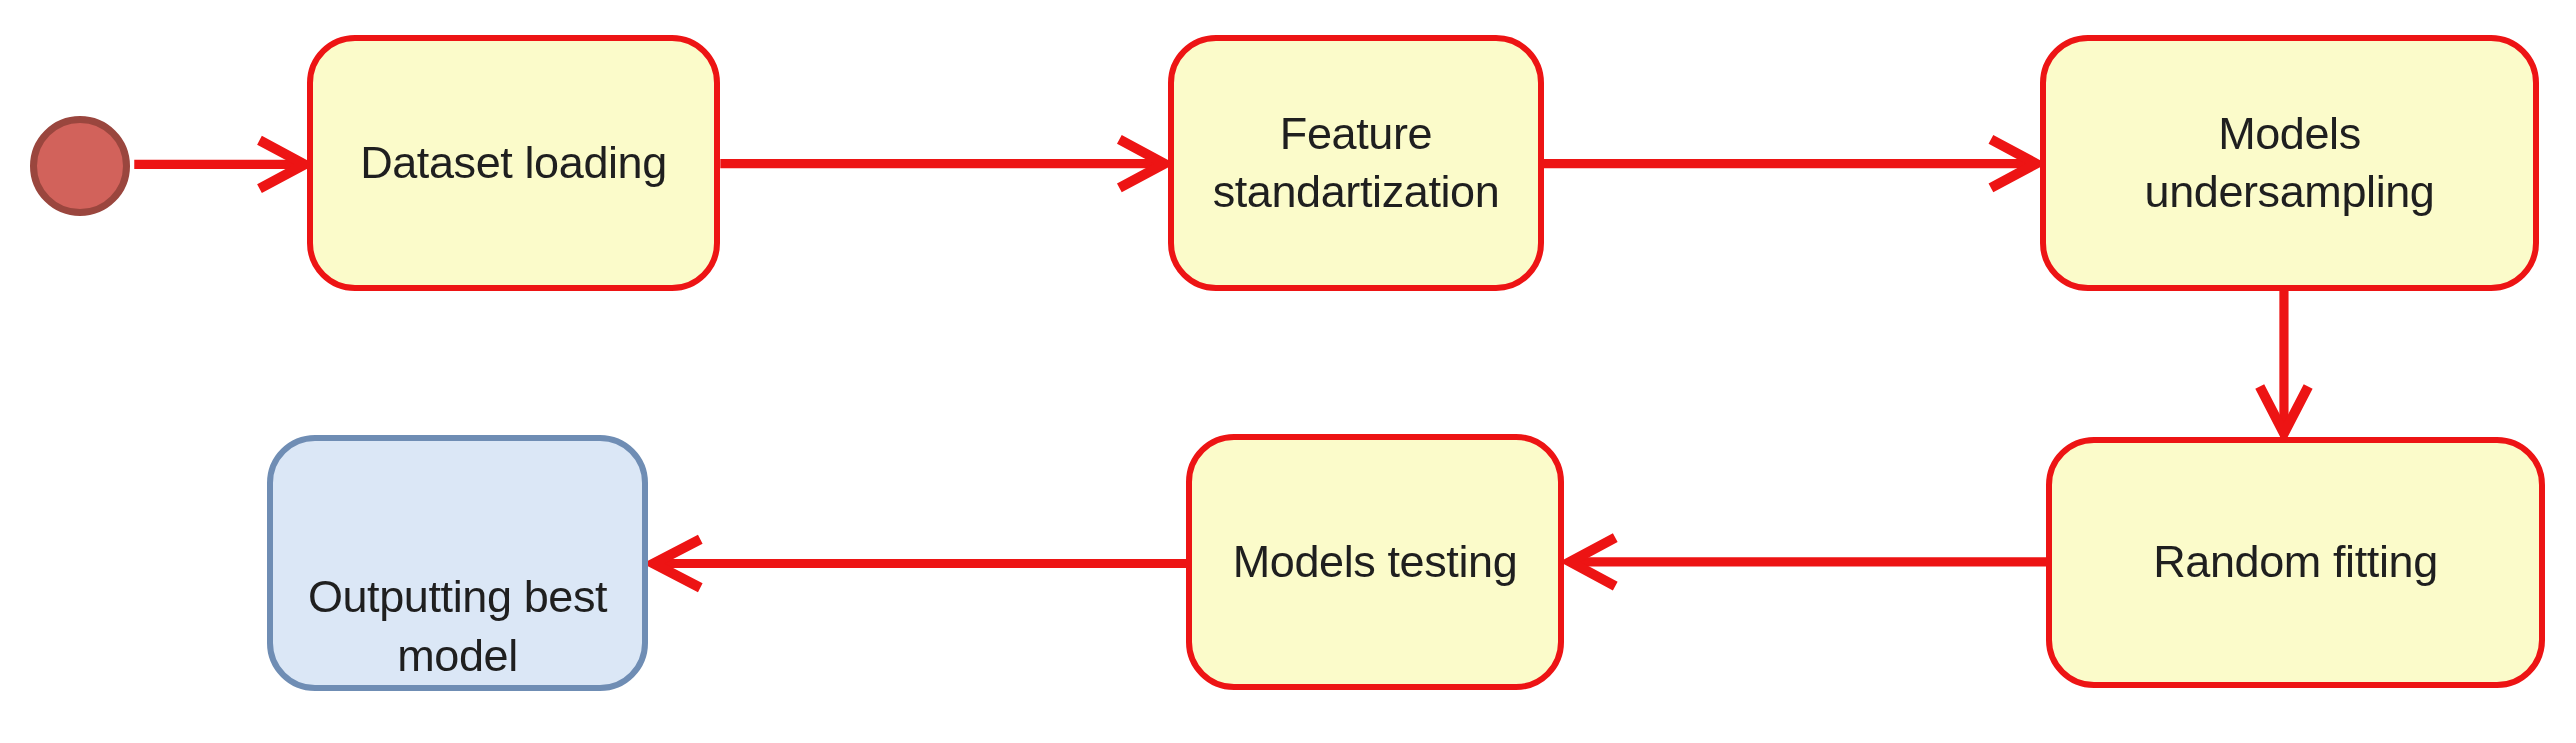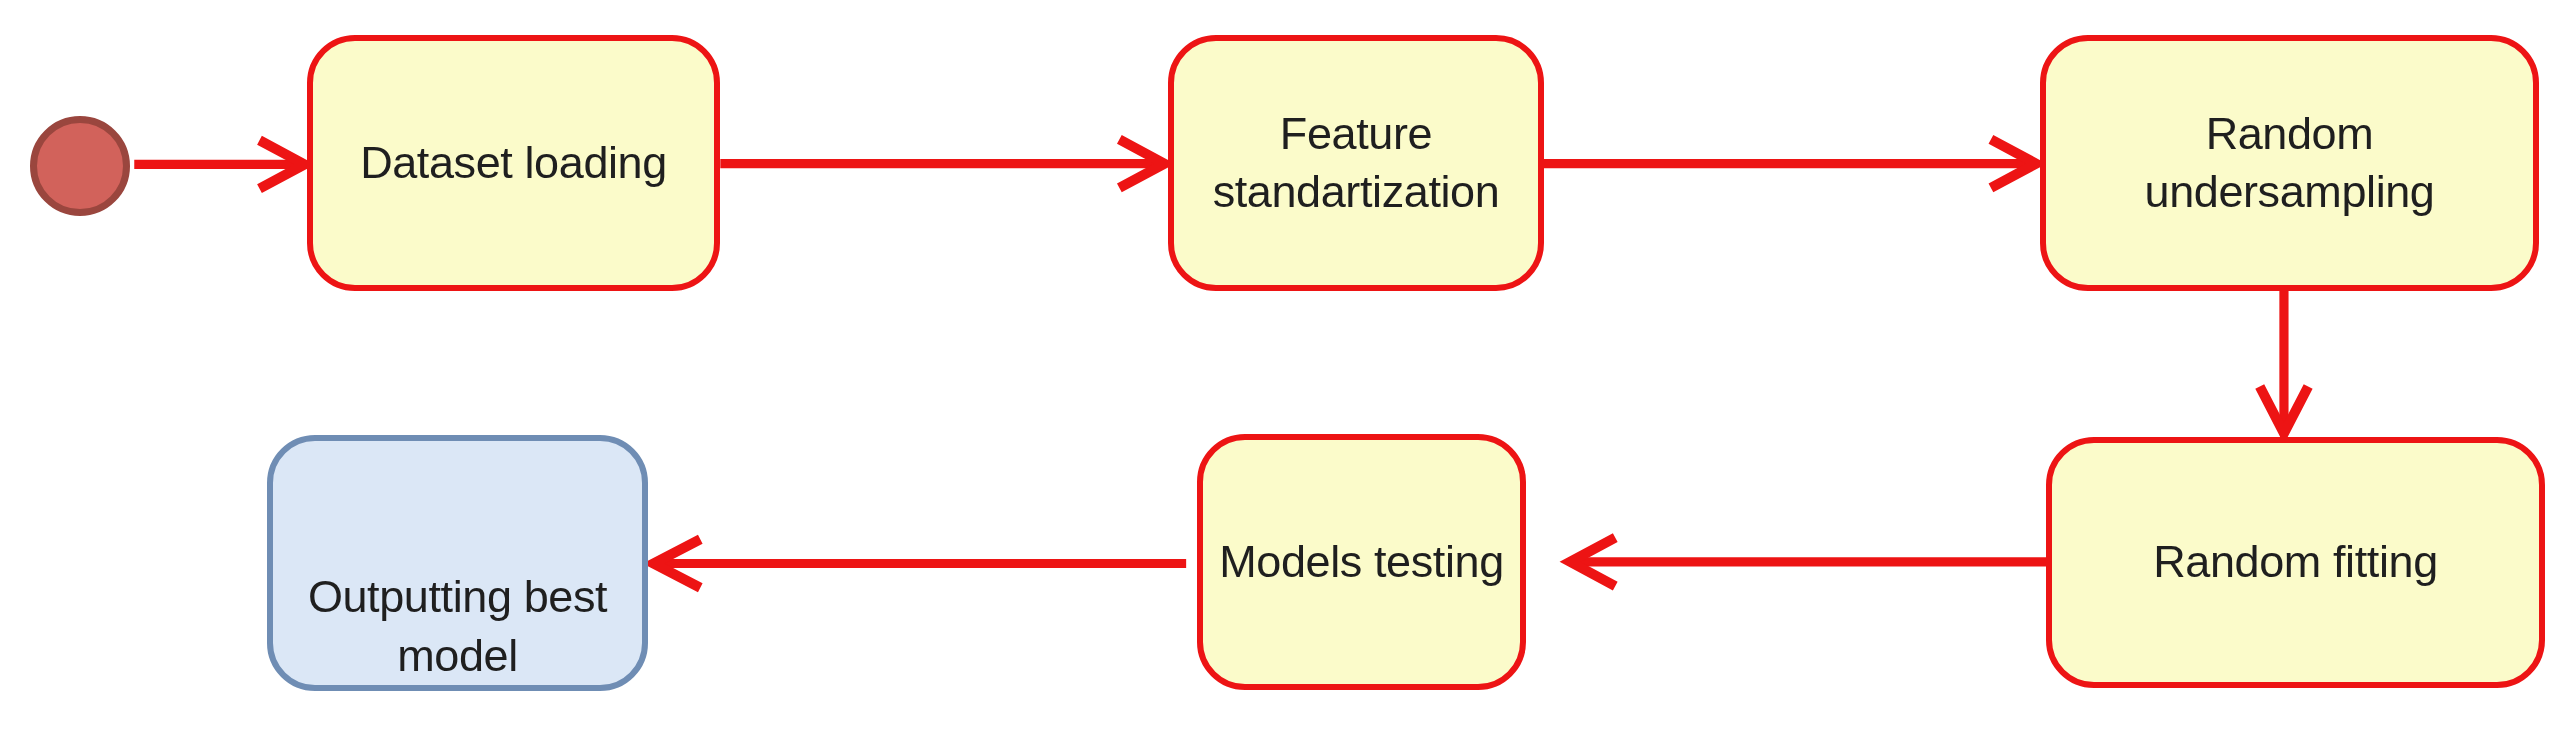--- a/index.html
+++ b/index.html
@@ -56,21 +56,21 @@
     box-sizing: border-box;
     border-radius: 50%;
     background: #d2625b;
     border: 7.5px solid #9a463e;
   }
   
   .n-dataset      { left: 307px;  top: 35px;  width: 413px; height: 256px; align-items: center; }
   .n-feature      { left: 1168px; top: 35px;  width: 376px; height: 256px; }
   .n-random       { left: 2040px; top: 35px;  width: 499px; height: 256px; }
   .n-outputting   { left: 267px;  top: 435px; width: 381px; height: 256px; align-items: flex-end; }
-  .n-testing      { left: 1186px; top: 434px; width: 329px; height: 256px; margin-left: 11px; }
+  .n-testing      { left: 1186px; top: 434px; width: 378px; height: 256px; }
   .n-fitting      { left: 2046px; top: 437px; width: 499px; height: 251px; }
 
   .edge-line {
     stroke: #ed1414;
     stroke-width: 11;
     fill: none;
     stroke-linecap: butt;
   }
   .edge-head {
     stroke: #ed1414;
@@ -123,21 +123,21 @@
   <div class="node yellow n-dataset">
     <span class="label">Dataset loading</span>
   </div>
 
   <div class="node yellow n-feature">
     <span class="label">Feature
 standartization</span>
   </div>
 
   <div class="node yellow n-random">
-    <span class="label">Random
+    <span class="label">Models
 undersampling</span>
   </div>
 
   <div class="node yellow n-fitting">
     <span class="label">Random fitting</span>
   </div>
 
   <div class="node yellow n-testing">
     <span class="label">Models testing</span>
   </div>

